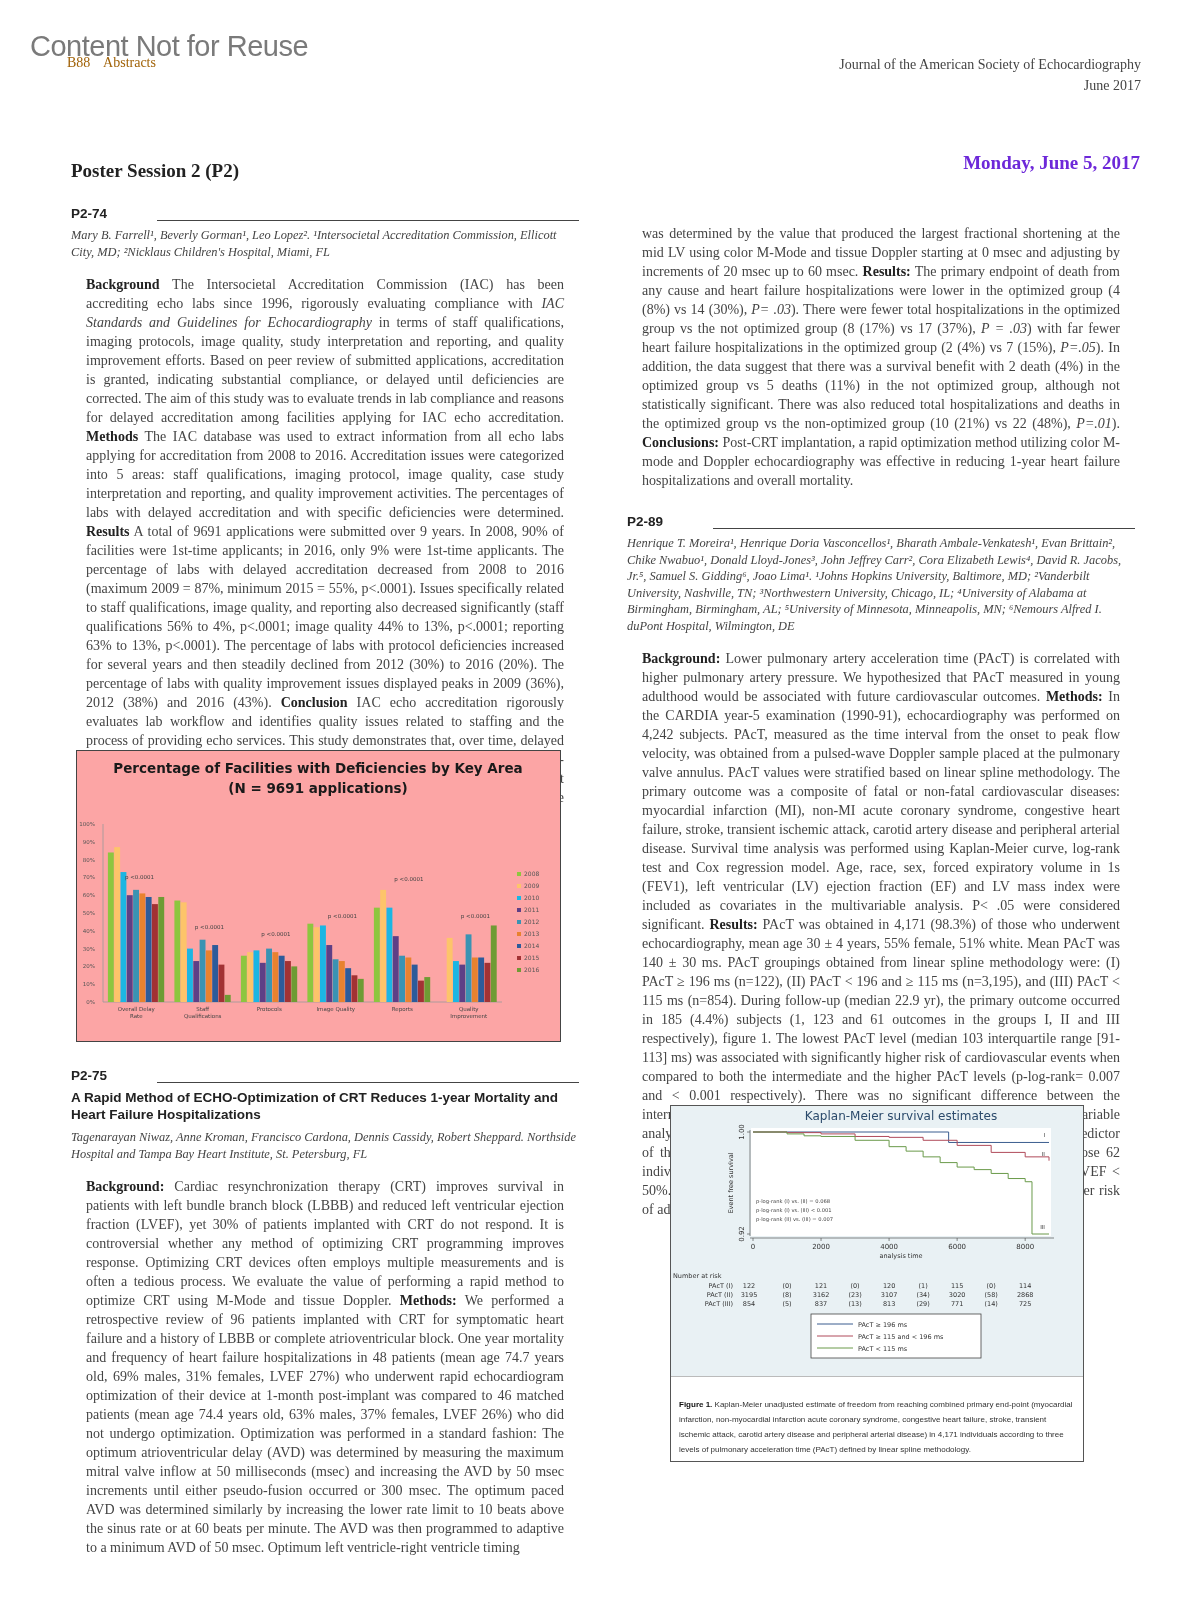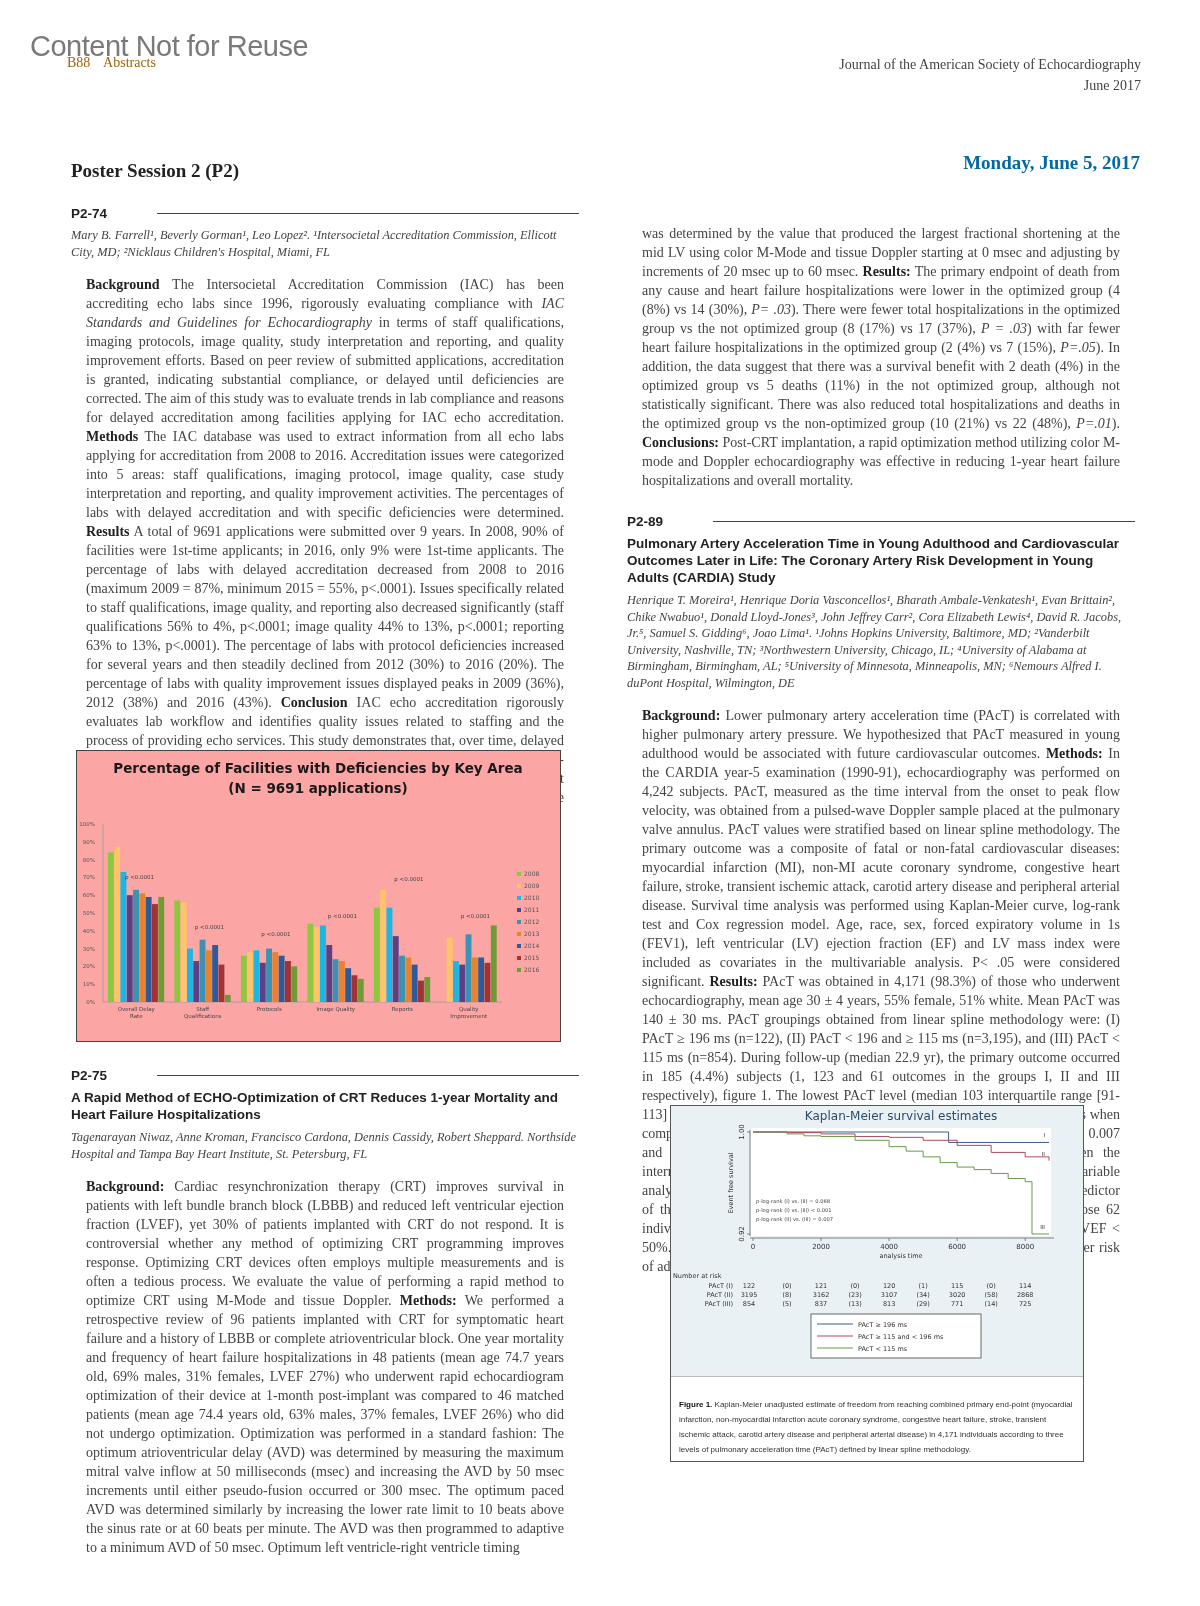--- a/index.html
+++ b/index.html
@@ -2,27 +2,27 @@
 <html><head>
 <meta charset="utf-8">
 <style>
   html, body { margin:0; padding:0; background:#ffffff; }
   body { width:1200px; height:1606px; position:relative; overflow:hidden; color:#3a3a3a; font-family:"Liberation Serif", "DejaVu Serif", serif; }
   .watermark { position:absolute; left:30px; top:30px; font-family:"Liberation Sans", sans-serif; font-size:29px; color:#7a7a7a; letter-spacing:-0.5px; }
   .runhead-left { position:absolute; left:67px; top:55px; font-size:14px; color:#a16207; }
   .runhead-left span { margin-right:10px; }
   .runhead-right { position:absolute; right:59px; top:54px; text-align:right; font-size:14px; line-height:21px; color:#444; }
   .session-title { position:absolute; left:71px; top:160px; font-size:19px; font-weight:bold; color:#222; }
-  .session-date { position:absolute; right:60px; top:152px; font-size:19px; font-weight:bold; color:#0369a1; }
+  .session-date { position:absolute; right:60px; top:152px; font-size:19px; font-weight:bold; color:#6d28d9; }
 
   .col { position:absolute; width:508px; }
   .col-left { left:71px; top:206px; }
   .col-right { left:627px; top:209px; width:508px; }
 
-  .abs-id { display:flex; align-items:center; font-family:"Liberation Sans", sans-serif; font-weight:bold; font-size:13.5px; color:#222; margin-bottom:6px;gap:20px; }
+  .abs-id { display:flex; align-items:flex-end; font-family:"Liberation Sans", sans-serif; font-weight:bold; font-size:13.5px; color:#222; margin-bottom:6px;gap:20px; }
   .abs-id .rule { flex:1; height:0; border-top:1.5px solid #444; margin-left:30px; }
   .abs-title { font-family:"Liberation Sans", sans-serif; font-weight:bold; font-size:13.5px; line-height:17px; color:#222; margin:0 0 6px 0; }
   .abs-authors { font-style:italic; font-size:12.4px; line-height:16.5px; color:#444; margin:0 0 6px 0; }
   .abs-body { font-size:14px; line-height:19px; text-align:justify; color:#444; margin:15px; }
   .abs-body b { color:#222; }
 
   
   .fig-bar { position:absolute; left:76px; top:750px; width:483px; height:290px; border:1.5px solid #444; background:#fca5a5; }
   .fig-bar svg { display:block; }
 
@@ -185,21 +185,20 @@
   </section>
 </div>
 
 <div class="col col-right">
   <p class="abs-body rich"><span>was determined by the value that produced the largest fractional shortening at the mid LV using color M-Mode and tissue Doppler starting at 0 msec and adjusting by increments of 20 msec up to 60 msec. </span><b>Results:</b><span> The primary endpoint of death from any cause and heart failure hospitalizations were lower in the optimized group (4 (8%) vs 14 (30%), </span><i>P= .03</i><span>). There were fewer total hospitalizations in the optimized group vs the not optimized group (8 (17%) vs 17 (37%), </span><i>P = .03</i><span>) with far fewer heart failure hospitalizations in the optimized group (2 (4%) vs 7 (15%), </span><i>P=.05</i><span>). In addition, the data suggest that there was a survival benefit with 2 death (4%) in the optimized group vs 5 deaths (11%) in the not optimized group, although not statistically significant. There was also reduced total hospitalizations and deaths in the optimized group vs the non-optimized group (10 (21%) vs 22 (48%), </span><i>P=.01</i><span>). </span><b>Conclusions:</b><span> Post-CRT implantation, a rapid optimization method utilizing color M-mode and Doppler echocardiography was effective in reducing 1-year heart failure hospitalizations and overall mortality.</span></p>
   <section style="margin-top:24px;">
     <div class="abs-id">
         <span>P2-89</span>
         <span class="rule"></span>
       </div>
-    <h3 class="abs-title">Pulmonary Artery Acceleration Time in Young Adulthood and Cardiovascular Outcomes Later in Life: The Coronary Artery Risk Development in Young Adults (CARDIA) Study</h3>
     <p class="abs-authors">Henrique T. Moreira¹, Henrique Doria Vasconcellos¹, Bharath Ambale-Venkatesh¹, Evan Brittain², Chike Nwabuo¹, Donald Lloyd-Jones³, John Jeffrey Carr², Cora Elizabeth Lewis⁴, David R. Jacobs, Jr.⁵, Samuel S. Gidding⁶, Joao Lima¹. ¹Johns Hopkins University, Baltimore, MD; ²Vanderbilt University, Nashville, TN; ³Northwestern University, Chicago, IL; ⁴University of Alabama at Birmingham, Birmingham, AL; ⁵University of Minnesota, Minneapolis, MN; ⁶Nemours Alfred I. duPont Hospital, Wilmington, DE</p>
     <p class="abs-body rich"><b>Background:</b><span> Lower pulmonary artery acceleration time (PAcT) is correlated with higher pulmonary artery pressure. We hypothesized that PAcT measured in young adulthood would be associated with future cardiovascular outcomes. </span><b>Methods:</b><span> In the CARDIA year-5 examination (1990-91), echocardiography was performed on 4,242 subjects. PAcT, measured as the time interval from the onset to peak flow velocity, was obtained from a pulsed-wave Doppler sample placed at the pulmonary valve annulus. PAcT values were stratified based on linear spline methodology. The primary outcome was a composite of fatal or non-fatal cardiovascular diseases: myocardial infarction (MI), non-MI acute coronary syndrome, congestive heart failure, stroke, transient ischemic attack, carotid artery disease and peripheral arterial disease. Survival time analysis was performed using Kaplan-Meier curve, log-rank test and Cox regression model. Age, race, sex, forced expiratory volume in 1s (FEV1), left ventricular (LV) ejection fraction (EF) and LV mass index were included as covariates in the multivariable analysis. P&lt; .05 were considered significant. </span><b>Results:</b><span> PAcT was obtained in 4,171 (98.3%) of those who underwent echocardiography, mean age 30 ± 4 years, 55% female, 51% white. Mean PAcT was 140 ± 30 ms. PAcT groupings obtained from linear spline methodology were: (I) PAcT ≥ 196 ms (n=122), (II) PAcT &lt; 196 and ≥ 115 ms (n=3,195), and (III) PAcT &lt; 115 ms (n=854). During follow-up (median 22.9 yr), the primary outcome occurred in 185 (4.4%) subjects (1, 123 and 61 outcomes in the groups I, II and III respectively), figure 1. The lowest PAcT level (median 103 interquartile range [91-113] ms) was associated with significantly higher risk of cardiovascular events when compared to both the intermediate and the higher PAcT levels (p-log-rank= 0.007 and &lt; 0.001 respectively). There was no significant difference between the intermediate and the highest PAcT groups (p-log-rank=0.068). In the multivariable analysis, PAcT assessed as a continuous variable remained an independent predictor of the primary outcome (HR: 0.99, 95%CI: 0.98 to 0.99, p=0.013). Of those 62 individuals with PAcT &lt; 115 ms and a primary outcome, 7 had baseline LVEF &lt; 50%. </span><b>Conclusions:</b><span> Low PAcT in young adulthood is associated with a greater risk of adverse cardiovascular outcomes later in life.</span></p>
   </section>
 </div>
 
 <div class="fig-km">
   <svg id="kmchart" width="412" height="270">
     <text x="230" y="14" text-anchor="middle" font-family="DejaVu Sans, sans-serif" font-size="12" fill="#2b4a6b">Kaplan-Meier survival estimates</text>
     <rect x="80" y="22" width="300" height="108" fill="#ffffff"></rect>
     <g id="km-axes">

